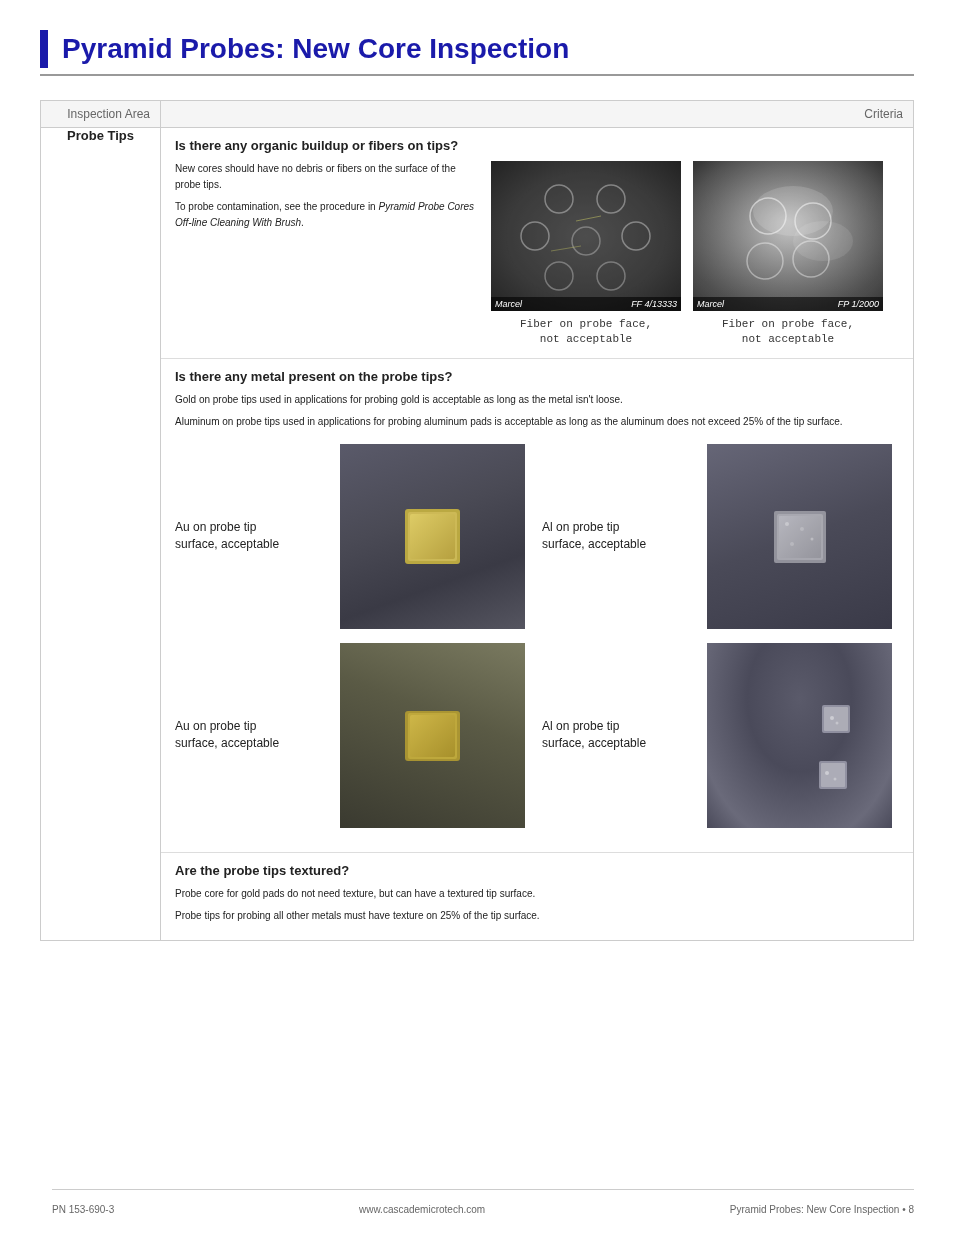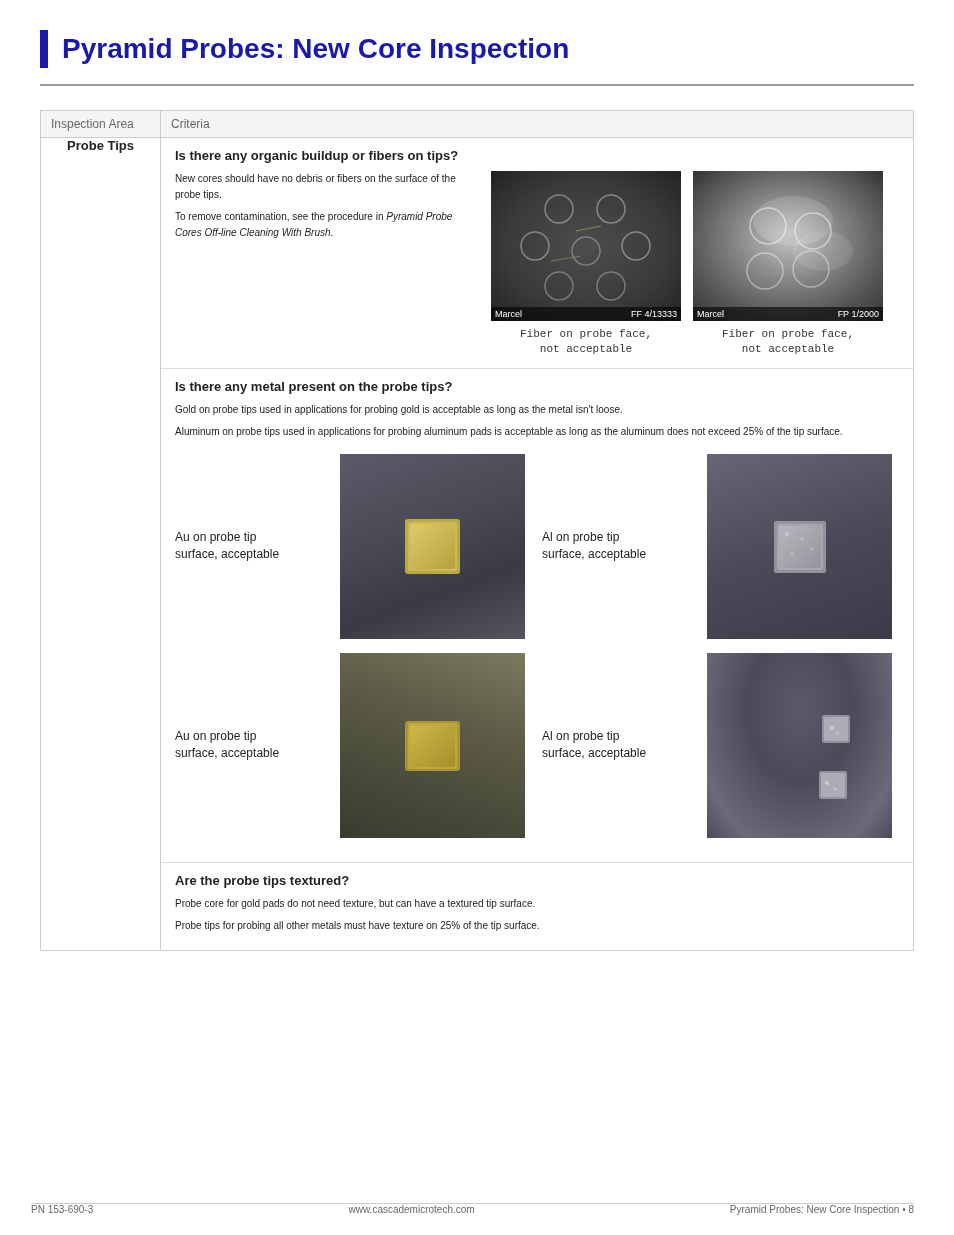--- a/index.html
+++ b/index.html
@@ -16,21 +16,21 @@
     .page {
       width: 954px;
       min-height: 1235px;
       padding: 30px 40px 60px 40px;
       position: relative;
     }
 
     .page-header {
       border-bottom: 2px solid #999;
       margin-bottom: 24px;
-      padding-bottom: 16px;
+      padding-bottom: 6px;
       display: flex;
       align-items: center;
     }
 
     .header-accent {
       width: 8px;
       height: 38px;
       background: #1a1aaa;
       margin-right: 14px;
       flex-shrink: 0;
@@ -56,21 +56,21 @@
       margin-bottom: 20px;
     }
 
     .inspection-table th {
       background: #f5f5f5;
       border: 1px solid #ccc;
       padding: 6px 10px;
       font-size: 12px;
       font-weight: normal;
       color: #666;
-      text-align: left;
+      text-align: right;
     }
 
     .inspection-table td {
       border: 1px solid #ccc;
       padding: 0;
       vertical-align: top;
     }
 
     .area-col {
       width: 120px;
@@ -127,20 +127,21 @@
     }
 
     
     .img-box {
       background: #888;
       display: flex;
       align-items: center;
       justify-content: center;
       position: relative;
       overflow: hidden;
+      font-style: italic;
     }
 
     
     .fiber-img-1 {
       width: 190px;
       height: 150px;
       background: radial-gradient(ellipse at center, #555 0%, #3a3a3a 60%, #222 100%);
     }
 
     
@@ -215,28 +216,28 @@
       font-size: 12px;
       line-height: 1.4;
       padding-right: 8px;
       flex-shrink: 0;
     }
 
     
     .page-footer {
       position: absolute;
       bottom: 20px;
-      left: 31px;
+      left: 52px;
       right: 40px;
       display: flex;
       justify-content: space-between;
       font-size: 10px;
       color: #666;
       border-top: 1px solid #ccc;
-      padding-top: 0;
+      padding-top: 14px;
     }
   </style>
 </head>
 <body>
 
 <div class="page">
 
   <div class="page-header">
     <div class="header-accent"></div>
     <h1 class="page-title">Pyramid Probes: New Core Inspection</h1>
@@ -257,21 +258,21 @@
         </td>
         <td class="criteria-col">
 
           <div class="criteria-section">
             <div class="criteria-question">Is there any organic buildup or fibers on tips?</div>
 
             <div class="top-section">
               <div class="text-block">
                 <p class="criteria-text">New cores should have no debris or fibers on the surface of the probe tips.</p>
                 <p class="criteria-text">
-                  <span>To remove contamination, see the procedure in </span><em>Pyramid Probe Cores Off-line Cleaning With Brush</em><span>.</span>
+                  <span>To probe contamination, see the procedure in </span><em>Pyramid Probe Cores Off-line Cleaning With Brush</em><span>.</span>
                 </p>
               </div>
 
               <div class="images-block">
 
                 <div class="image-item">
                   <div class="img-box fiber-img-1" style="width:190px;height:150px;position:relative;">
                     <svg width="190" height="150" style="position:absolute;top:0;left:0;">
 
                       <ellipse cx="95" cy="75" rx="80" ry="65" fill="rgba(60,60,60,0.3)"></ellipse>

